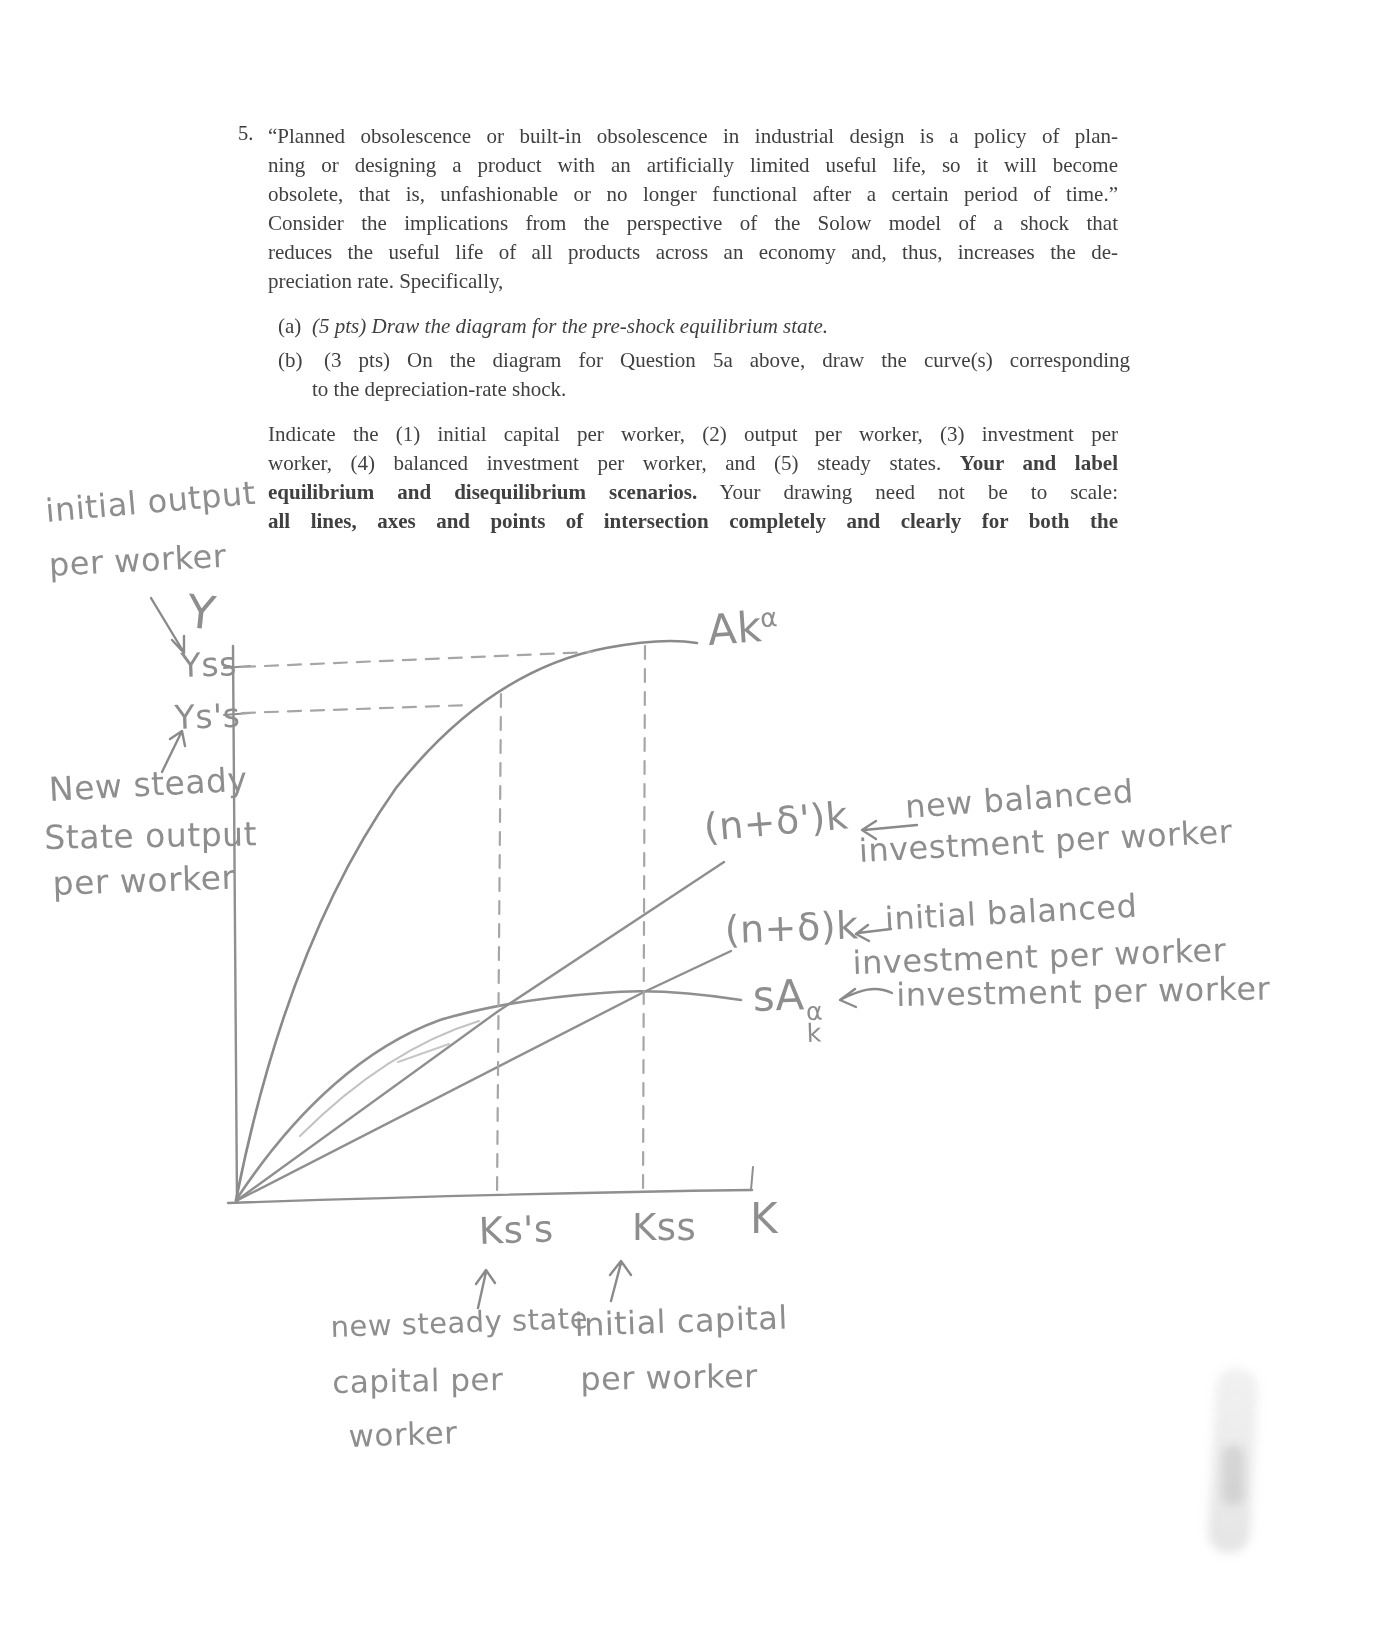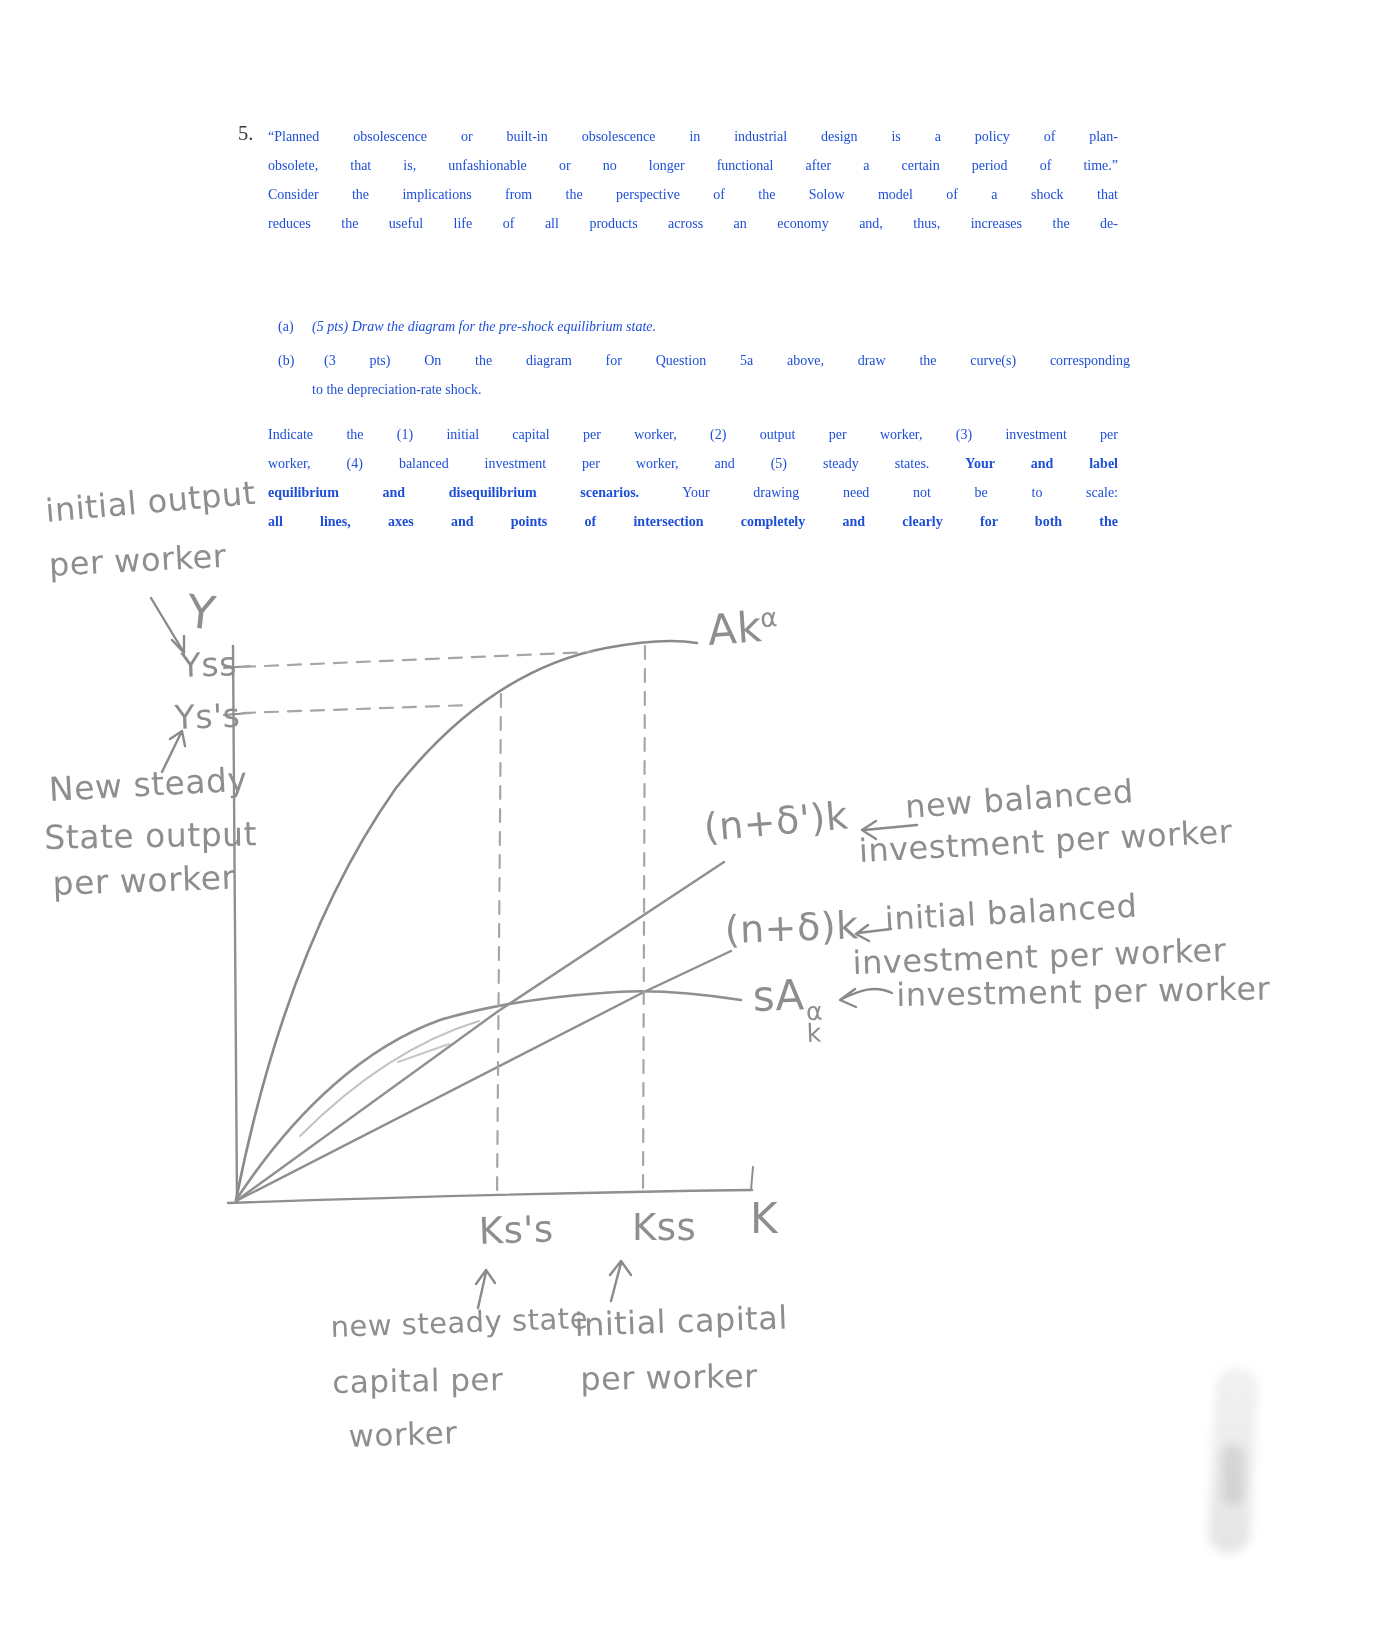--- a/index.html
+++ b/index.html
@@ -1,19 +1,19 @@
 <!DOCTYPE html>
 <html><head>
 <meta charset="utf-8">
 <style>
   html,body{margin:0;padding:0;background:#e8e8e8;}
   #page{position:relative;width:1400px;height:1640px;background:#ffffff;overflow:hidden;
         font-family:"Liberation Serif",serif;color:#3a3a3a;}
   
-  .printed{position:absolute;font-size:14px;line-height:29px;color:#1d4ed8;}
+  .printed{position:absolute;font-size:21px;line-height:29px;color:#404040;}
   .pl{text-align:justify;text-align-last:justify;}
   .pl-short{text-align-last:left;}
   .qnum{position:absolute;left:238px;top:122px;font-size:20.5px;}
   .bold{font-weight:bold;}
   
   .hw{position:absolute;font-family:"DejaVu Sans",sans-serif;color:#8e8e8e;
       white-space:nowrap;transform-origin:left top;letter-spacing:0.5px;}
   .supchar{font-size:0.62em;vertical-align:0.55em;margin-left:-1px;}
   .stack{display:inline-flex;flex-direction:column;align-items:flex-start;
          font-size:0.6em;line-height:0.85;vertical-align:-0.45em;margin-left:1px;}
@@ -26,23 +26,25 @@
 </style>
 </head>
 <body>
 
 <div id="page">
 
   <div class="qnum">5.</div>
 
   <div class="printed" style="left:268px;top:122px;width:850px;">
     <div class="pl">“Planned obsolescence or built-in obsolescence in industrial design is a policy of plan-</div>
+    <div class="pl">ning or designing a product with an artificially limited useful life, so it will become</div>
     <div class="pl">obsolete, that is, unfashionable or no longer functional after a certain period of time.”</div>
     <div class="pl">Consider the implications from the perspective of the Solow model of a shock that</div>
     <div class="pl">reduces the useful life of all products across an economy and, thus, increases the de-</div>
+    <div class="pl pl-short">preciation rate. Specifically,</div>
   </div>
 
   <div class="printed" style="left:278px;top:312px;">(a)</div>
   <div class="printed" style="left:312px;top:312px;font-style:italic;">(5 pts) Draw the diagram for the pre-shock equilibrium state.</div>
 
   <div class="printed" style="left:278px;top:346px;">(b)</div>
   <div class="printed pl" style="left:324px;top:346px;width:806px;">(3 pts) On the diagram for Question 5a above, draw the curve(s) corresponding</div>
   <div class="printed" style="left:312px;top:375px;">to the depreciation-rate shock.</div>
 
   <div class="printed" style="left:268px;top:420px;width:850px;">

